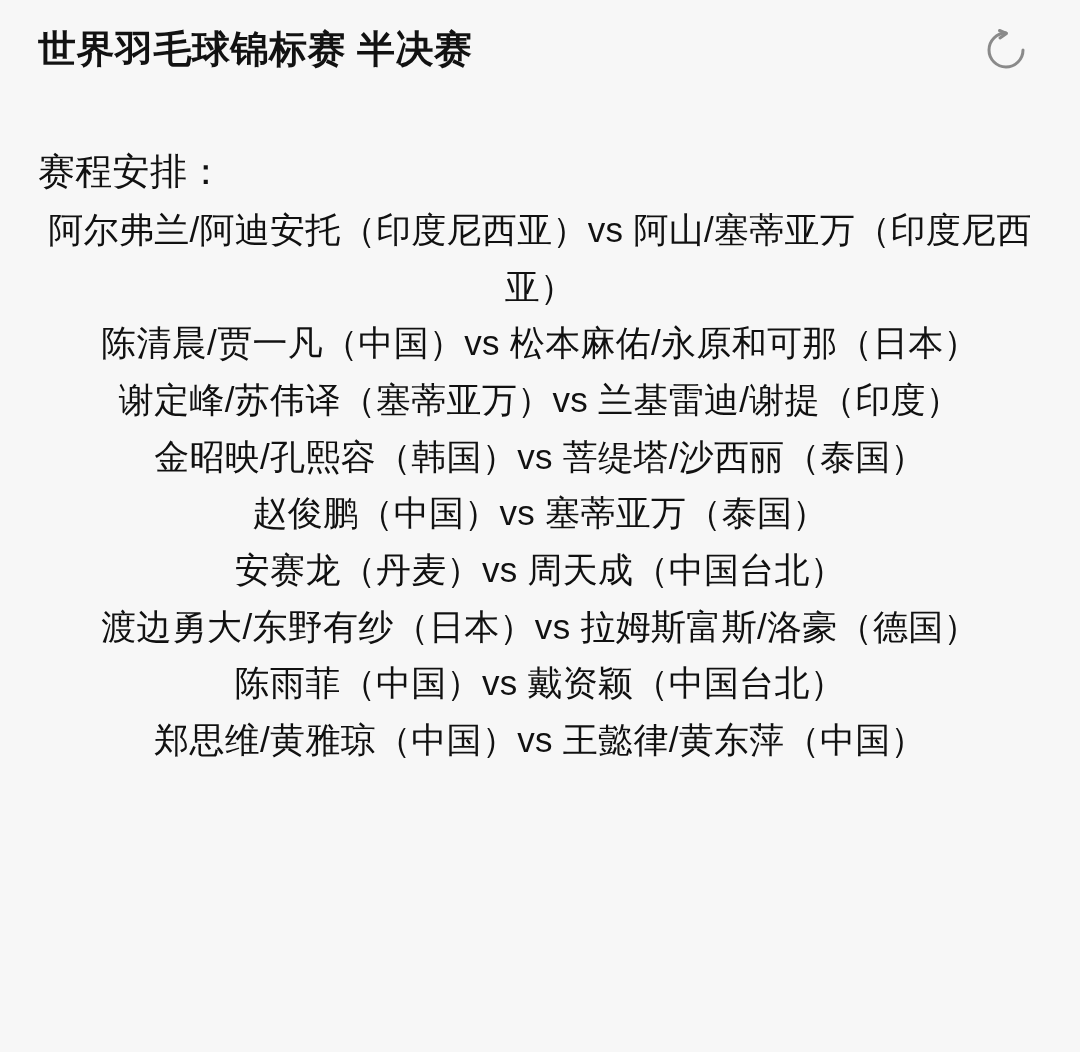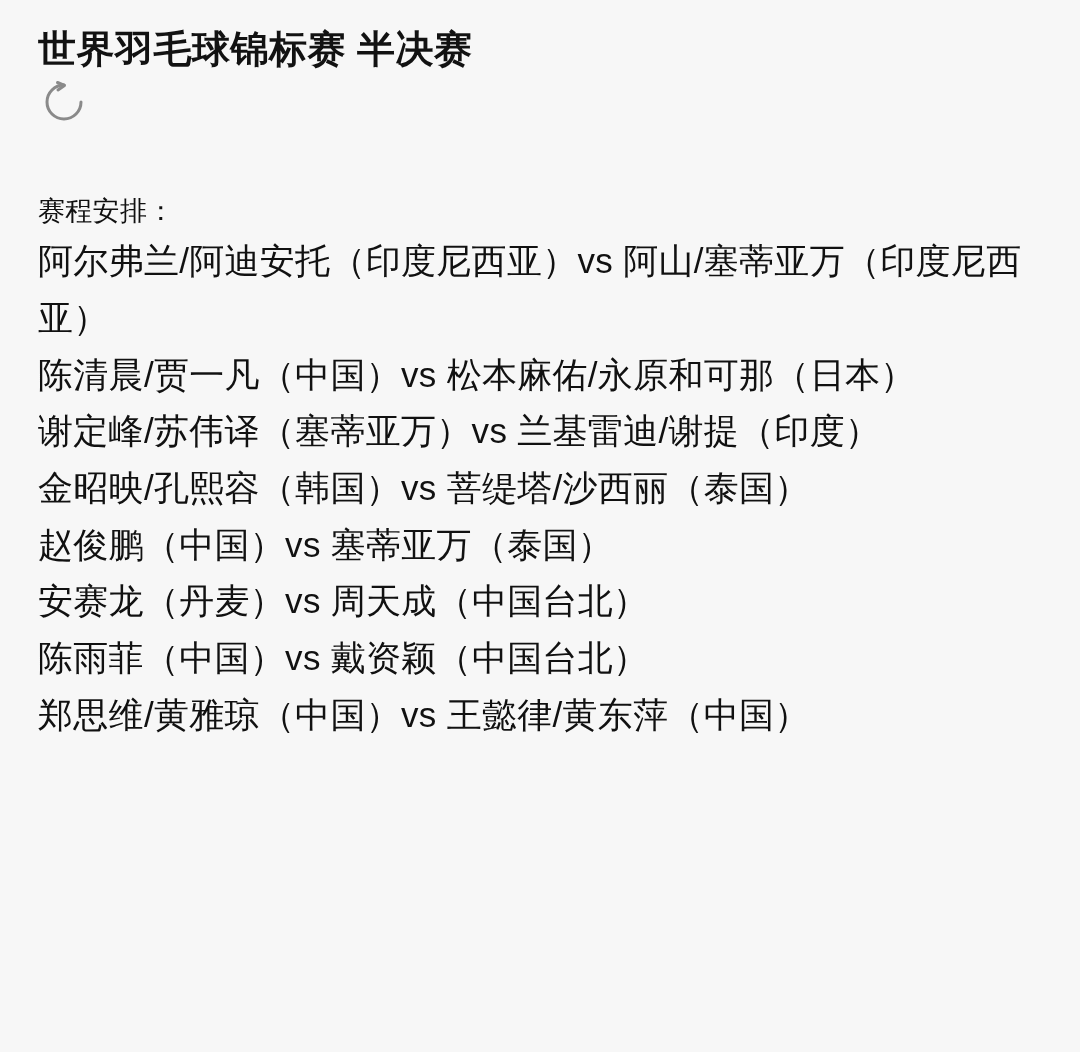--- a/index.html
+++ b/index.html
@@ -20,21 +20,20 @@
     height: 1052px;
     box-sizing: border-box;
     padding: 22px 38px 0 38px;
   }
   .header {
     position: relative;
     display: flex;
     align-items: flex-start;
     justify-content: space-between;
     min-height: 58px;
-    flex-direction: column;
   }
   .title {
     font-size: 38px;
     font-weight: bold;
     line-height: 1.25;
     letter-spacing: 0.5px;
     color: #121212;
     margin: 0;
     padding-top: 4px;
   }
@@ -49,37 +48,38 @@
     justify-content: center;
     cursor: pointer;
   }
   .refresh-btn svg {
     display: block;
   }
   .content {
     margin-top: 62px;
   }
   .schedule-label {
-    font-size: 27px;
+    font-size: 37px;
     line-height: 1.62;
     color: #111111;
     letter-spacing: 0.3px;
   }
   .match-list {
     list-style: none;
     margin: 0;
     padding: 0;
   }
   .match-item {
     font-size: 35px;
     line-height: 1.62;
     color: #111111;
     letter-spacing: 0.3px;
     text-indent: 0;
     word-break: break-word;
+    text-align: center;
   }
 </style>
 </head>
 <body>
 
 <div class="page">
 
   <div class="header">
     <h1 class="title">世界羽毛球锦标赛 半决赛</h1>
     <div class="refresh-btn">
@@ -92,18 +92,19 @@
 
   <div class="content">
     <div class="schedule-label">赛程安排：</div>
     <ul class="match-list">
       <li class="match-item">阿尔弗兰/阿迪安托（印度尼西亚）vs 阿山/塞蒂亚万（印度尼西亚）</li>
       <li class="match-item">陈清晨/贾一凡（中国）vs 松本麻佑/永原和可那（日本）</li>
       <li class="match-item">谢定峰/苏伟译（塞蒂亚万）vs 兰基雷迪/谢提（印度）</li>
       <li class="match-item">金昭映/孔熙容（韩国）vs 菩缇塔/沙西丽（泰国）</li>
       <li class="match-item">赵俊鹏（中国）vs 塞蒂亚万（泰国）</li>
       <li class="match-item">安赛龙（丹麦）vs 周天成（中国台北）</li>
+      <li class="match-item">渡边勇大/东野有纱（日本）vs 拉姆斯富斯/洛豪（德国）</li>
       <li class="match-item">陈雨菲（中国）vs 戴资颖（中国台北）</li>
       <li class="match-item">郑思维/黄雅琼（中国）vs 王懿律/黄东萍（中国）</li>
     </ul>
   </div>
 
 </div>
 
 </body></html>

